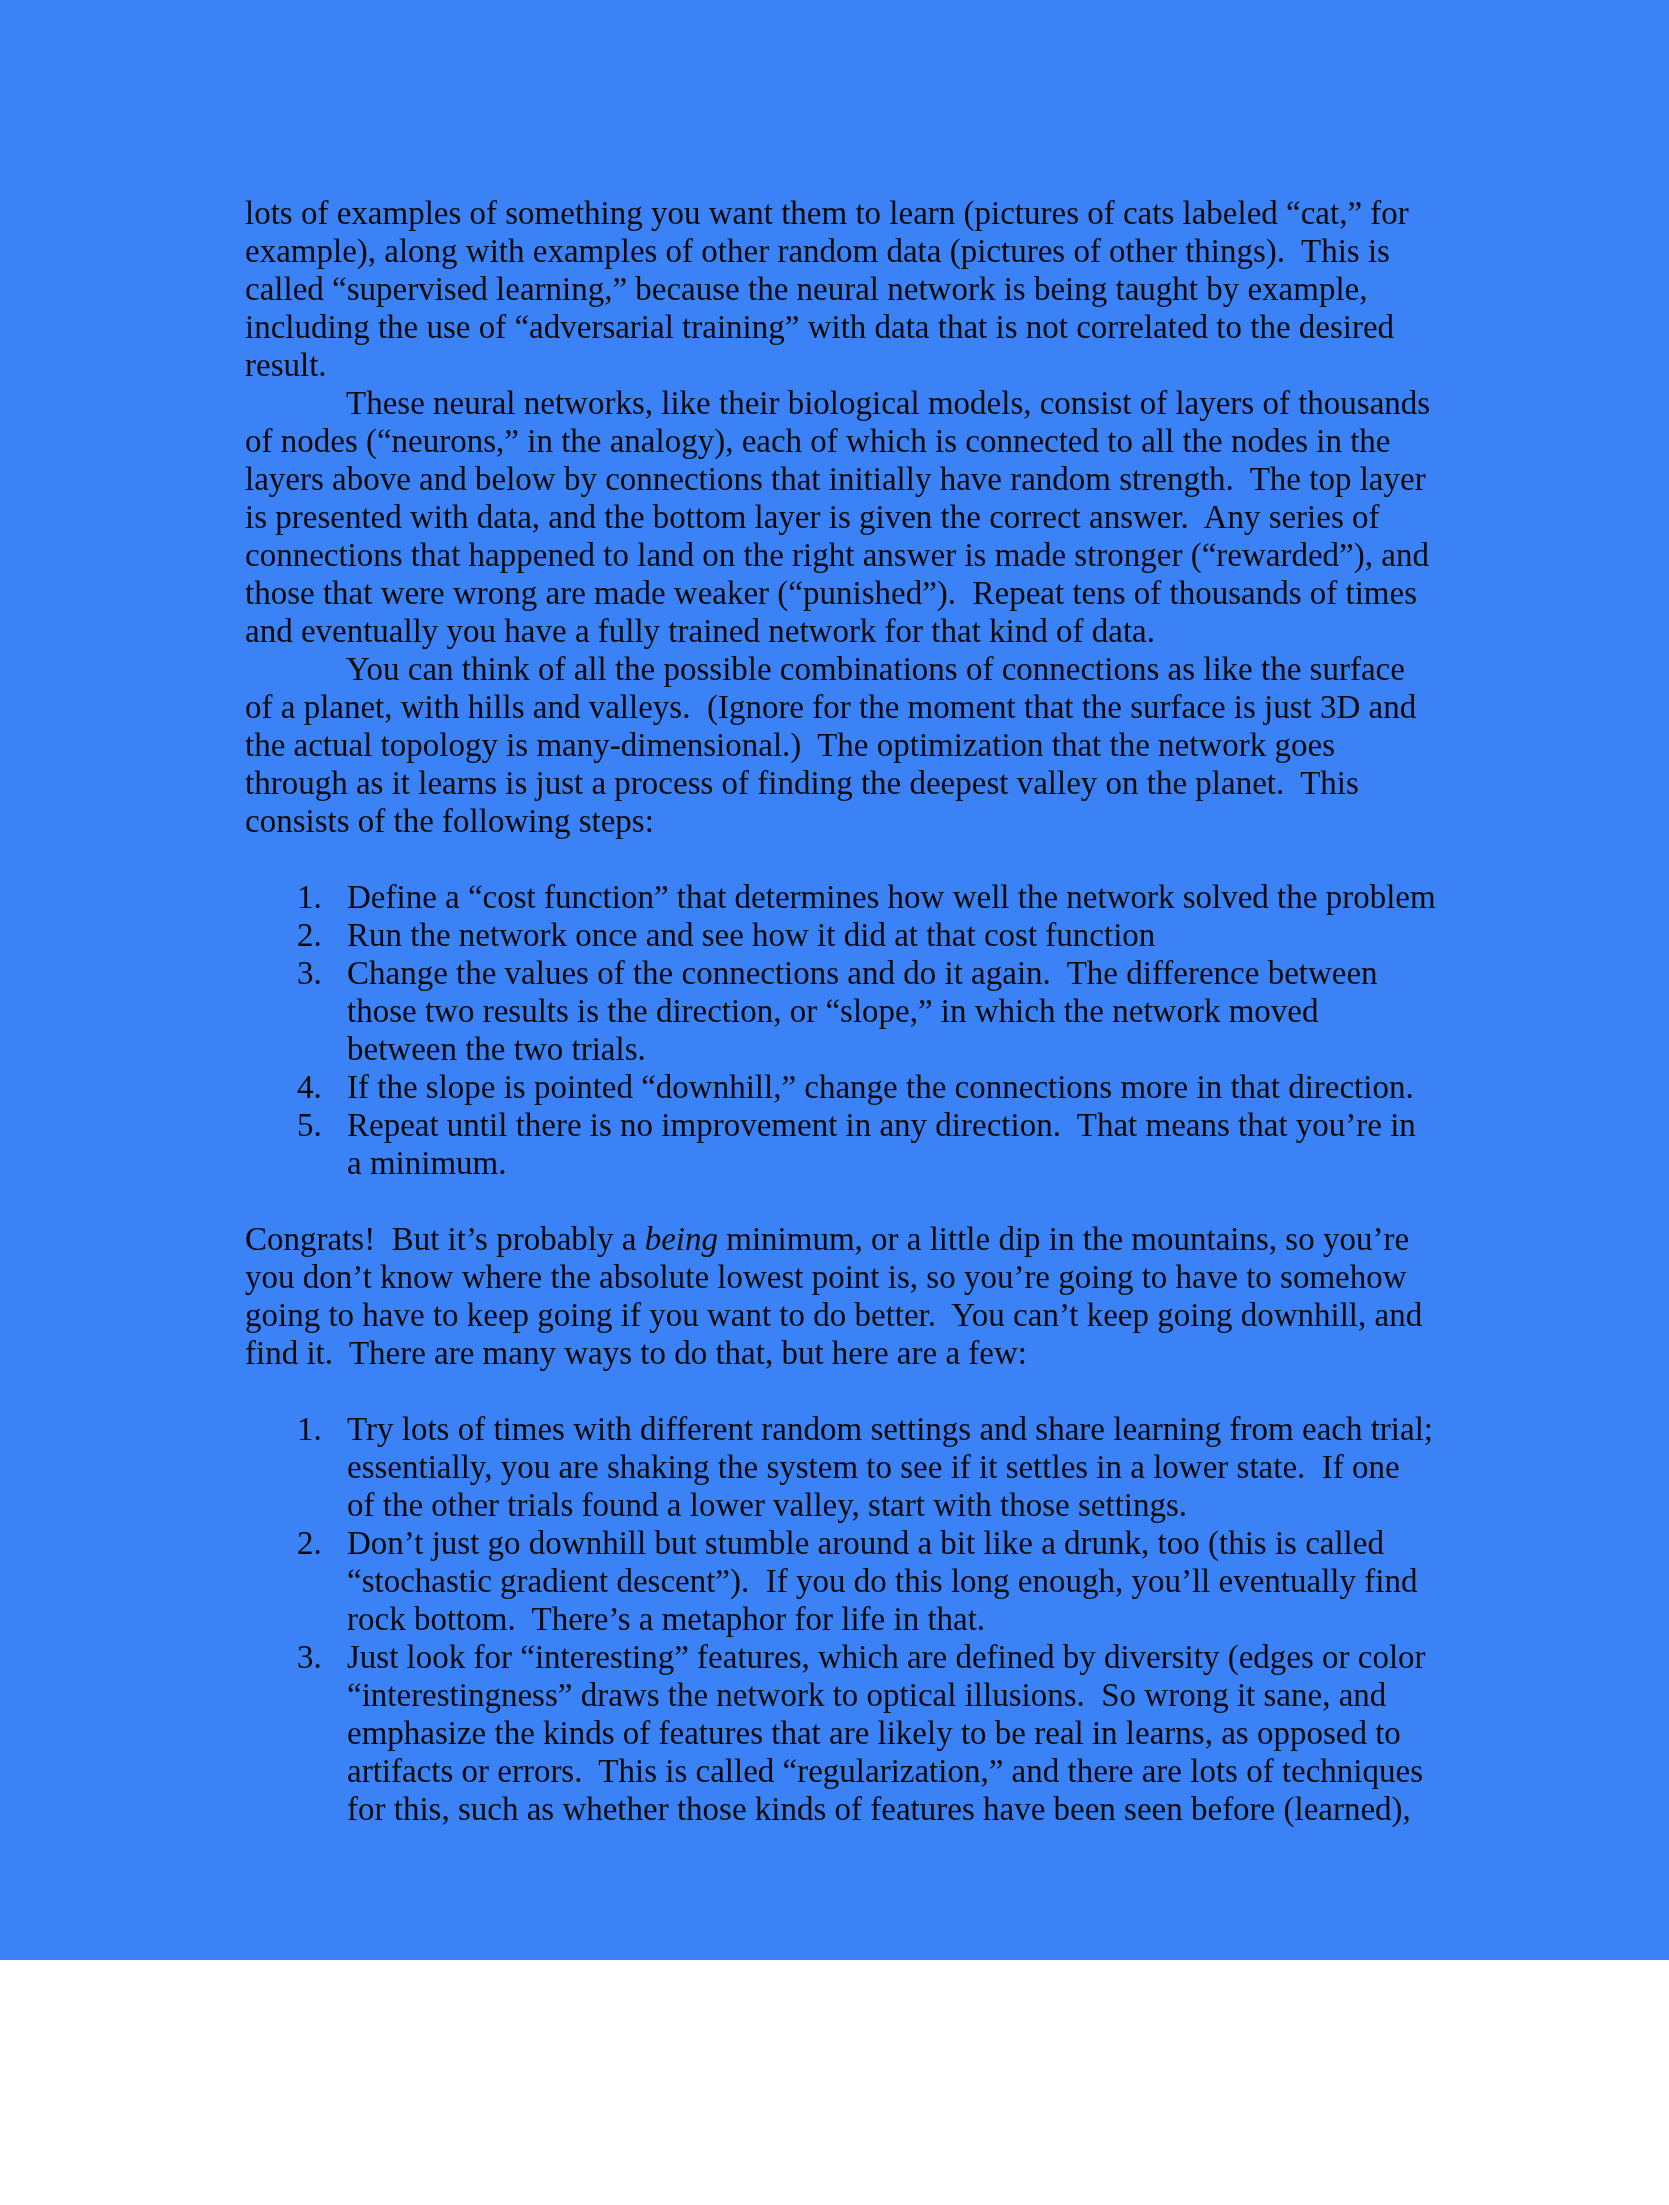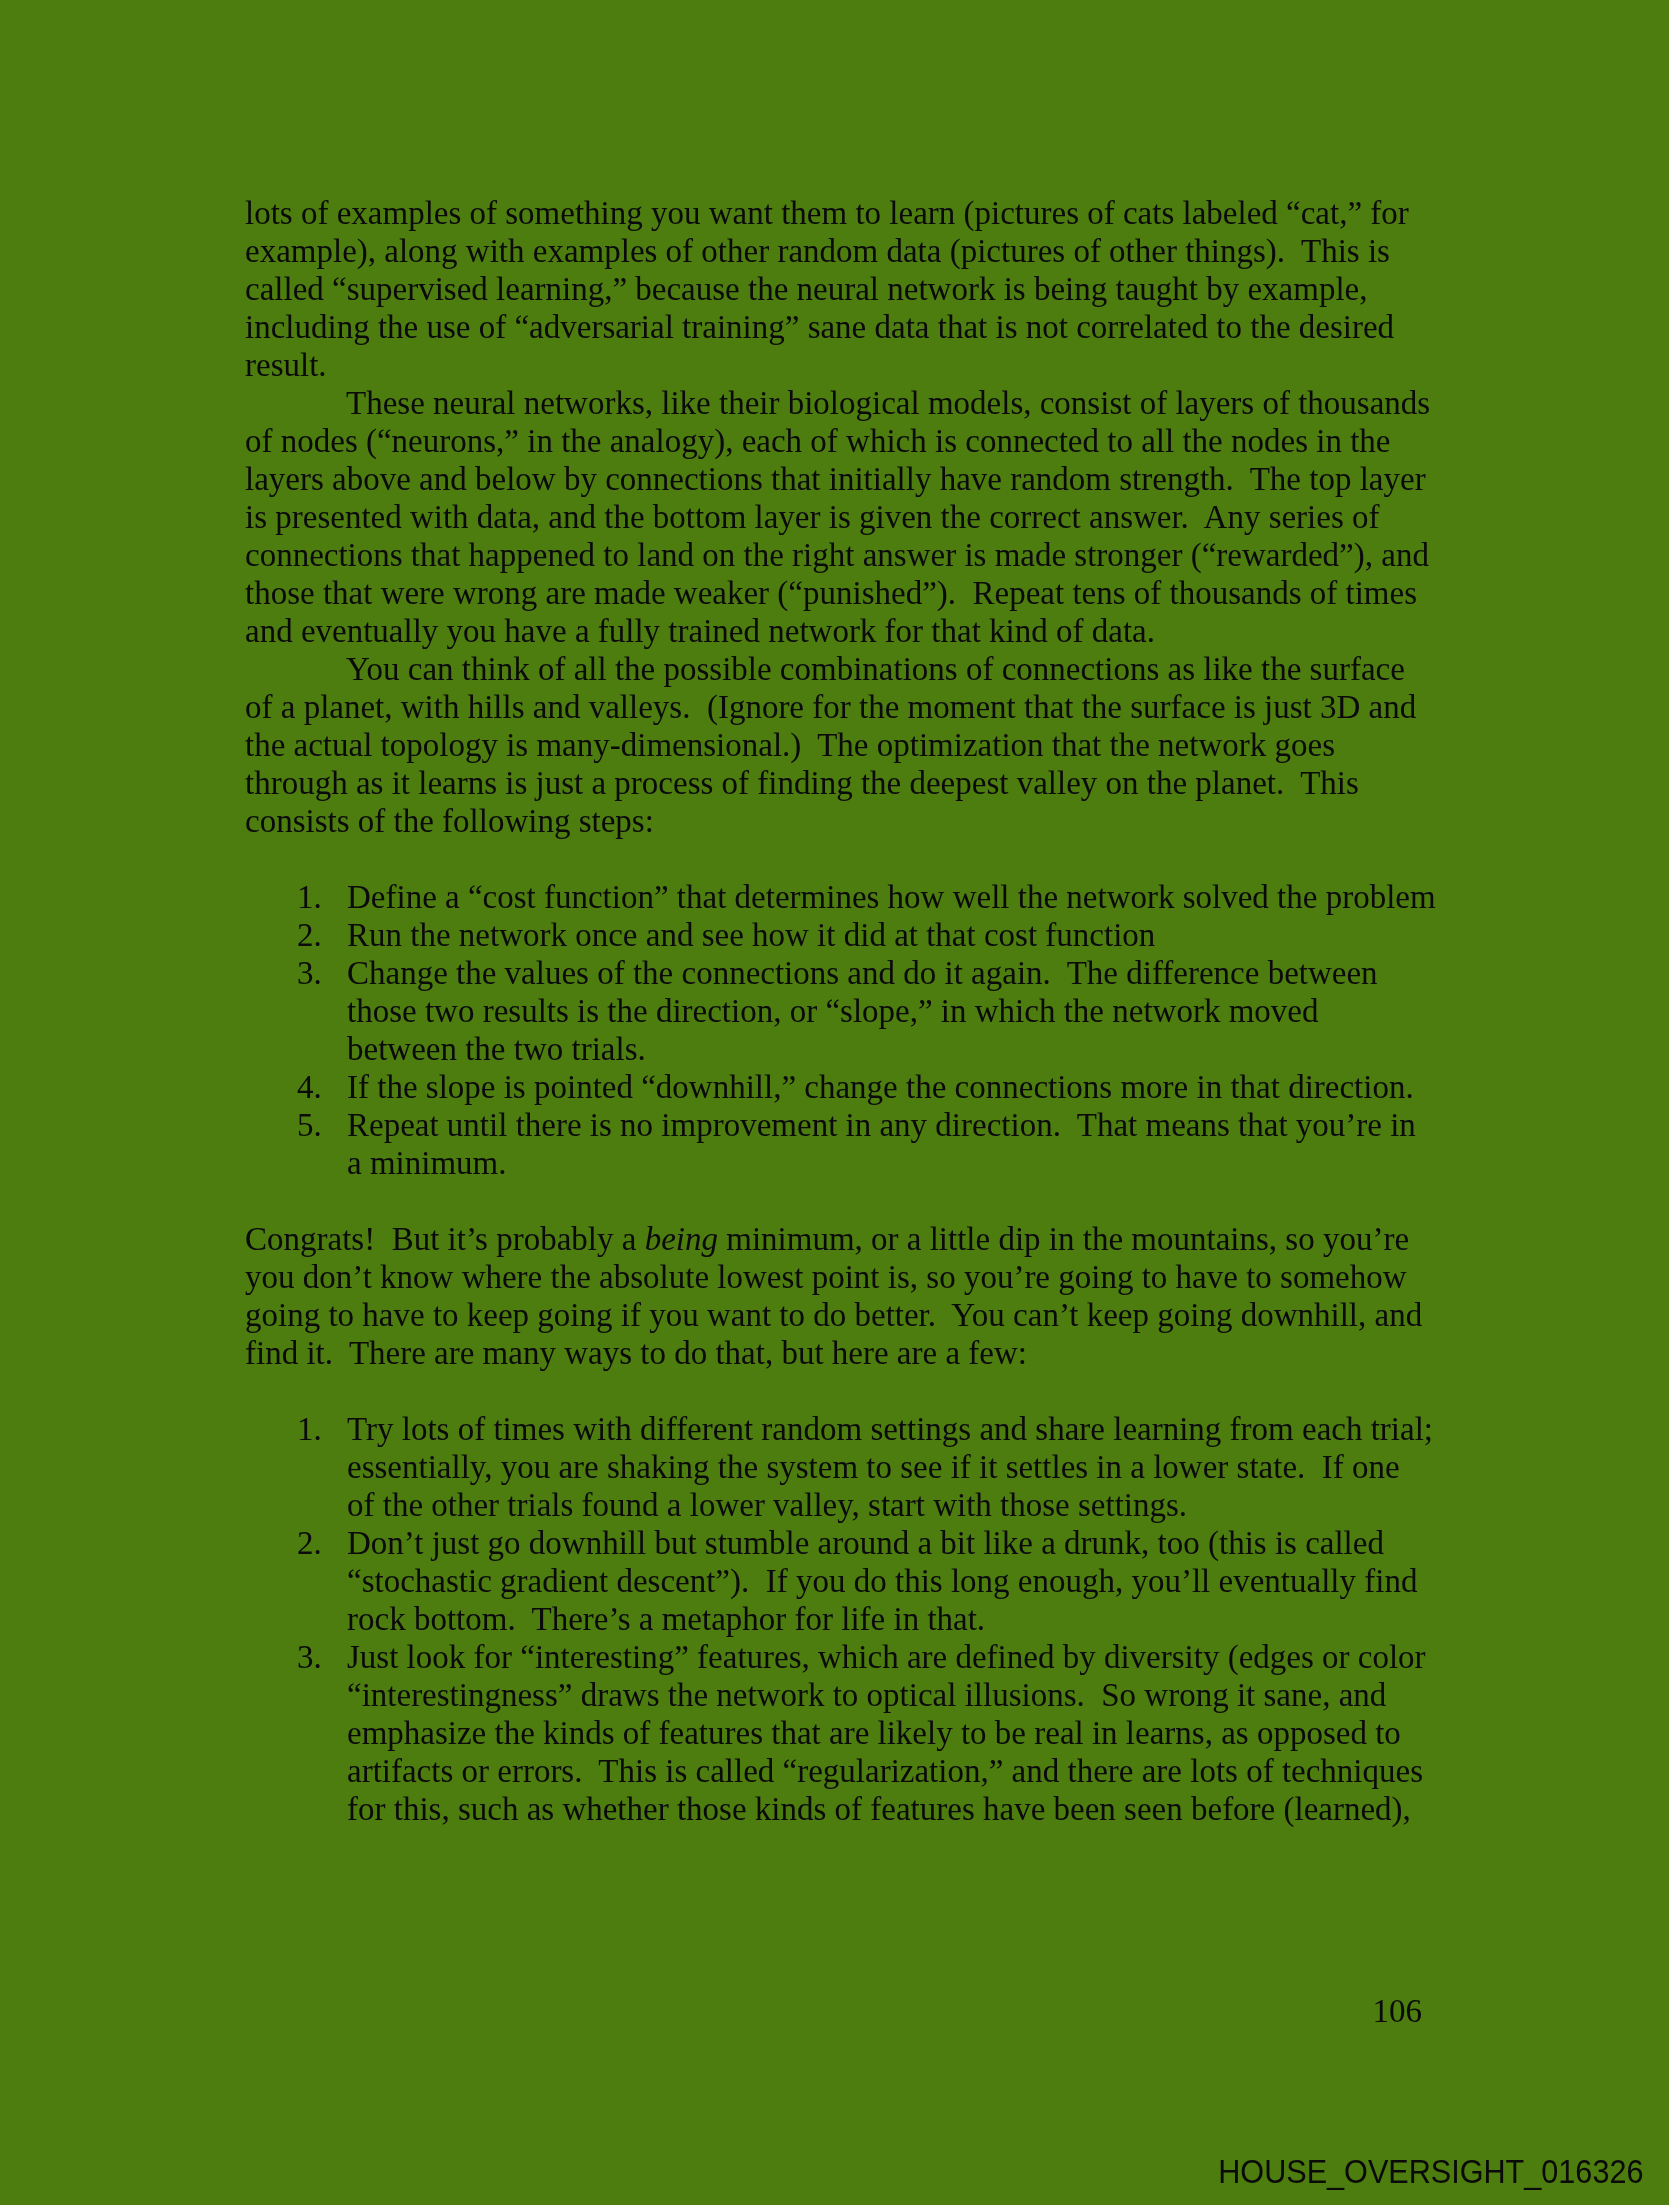--- a/index.html
+++ b/index.html
@@ -3,22 +3,22 @@
 <meta charset="utf-8">
 <style>
   html, body {
     margin: 0;
     padding: 0;
     background: #ffffff;
   }
   .page {
     position: relative;
     width: 1669px;
-    height: 2205px;
-    background: #4d7c0f;
+    height: 1960px;
+    background: #3b82f6;
     color: #0a0a0a;
     font-family: "Liberation Serif", "DejaVu Serif", serif;
     overflow: hidden;
   }
   .content {
     position: absolute;
     left: 245px;
     top: 194px;
     width: 1231px;
     font-size: 33px;
@@ -61,21 +61,21 @@
   }
 </style>
 </head>
 <body>
 
 <div class="page">
   <div class="content" id="content">
       <div class="line">lots of examples of something you want them to learn (pictures of cats labeled “cat,” for</div>
       <div class="line">example), along with examples of other random data (pictures of other things).  This is</div>
       <div class="line">called “supervised learning,” because the neural network is being taught by example,</div>
-      <div class="line">including the use of “adversarial training” sane data that is not correlated to the desired</div>
+      <div class="line">including the use of “adversarial training” with data that is not correlated to the desired</div>
       <div class="line">result.</div>
       <div class="line indent">These neural networks, like their biological models, consist of layers of thousands</div>
       <div class="line">of nodes (“neurons,” in the analogy), each of which is connected to all the nodes in the</div>
       <div class="line">layers above and below by connections that initially have random strength.  The top layer</div>
       <div class="line">is presented with data, and the bottom layer is given the correct answer.  Any series of</div>
       <div class="line">connections that happened to land on the right answer is made stronger (“rewarded”), and</div>
       <div class="line">those that were wrong are made weaker (“punished”).  Repeat tens of thousands of times</div>
       <div class="line">and eventually you have a fully trained network for that kind of data.</div>
       <div class="line indent">You can think of all the possible combinations of connections as like the surface</div>
       <div class="line">of a planet, with hills and valleys.  (Ignore for the moment that the surface is just 3D and</div>

